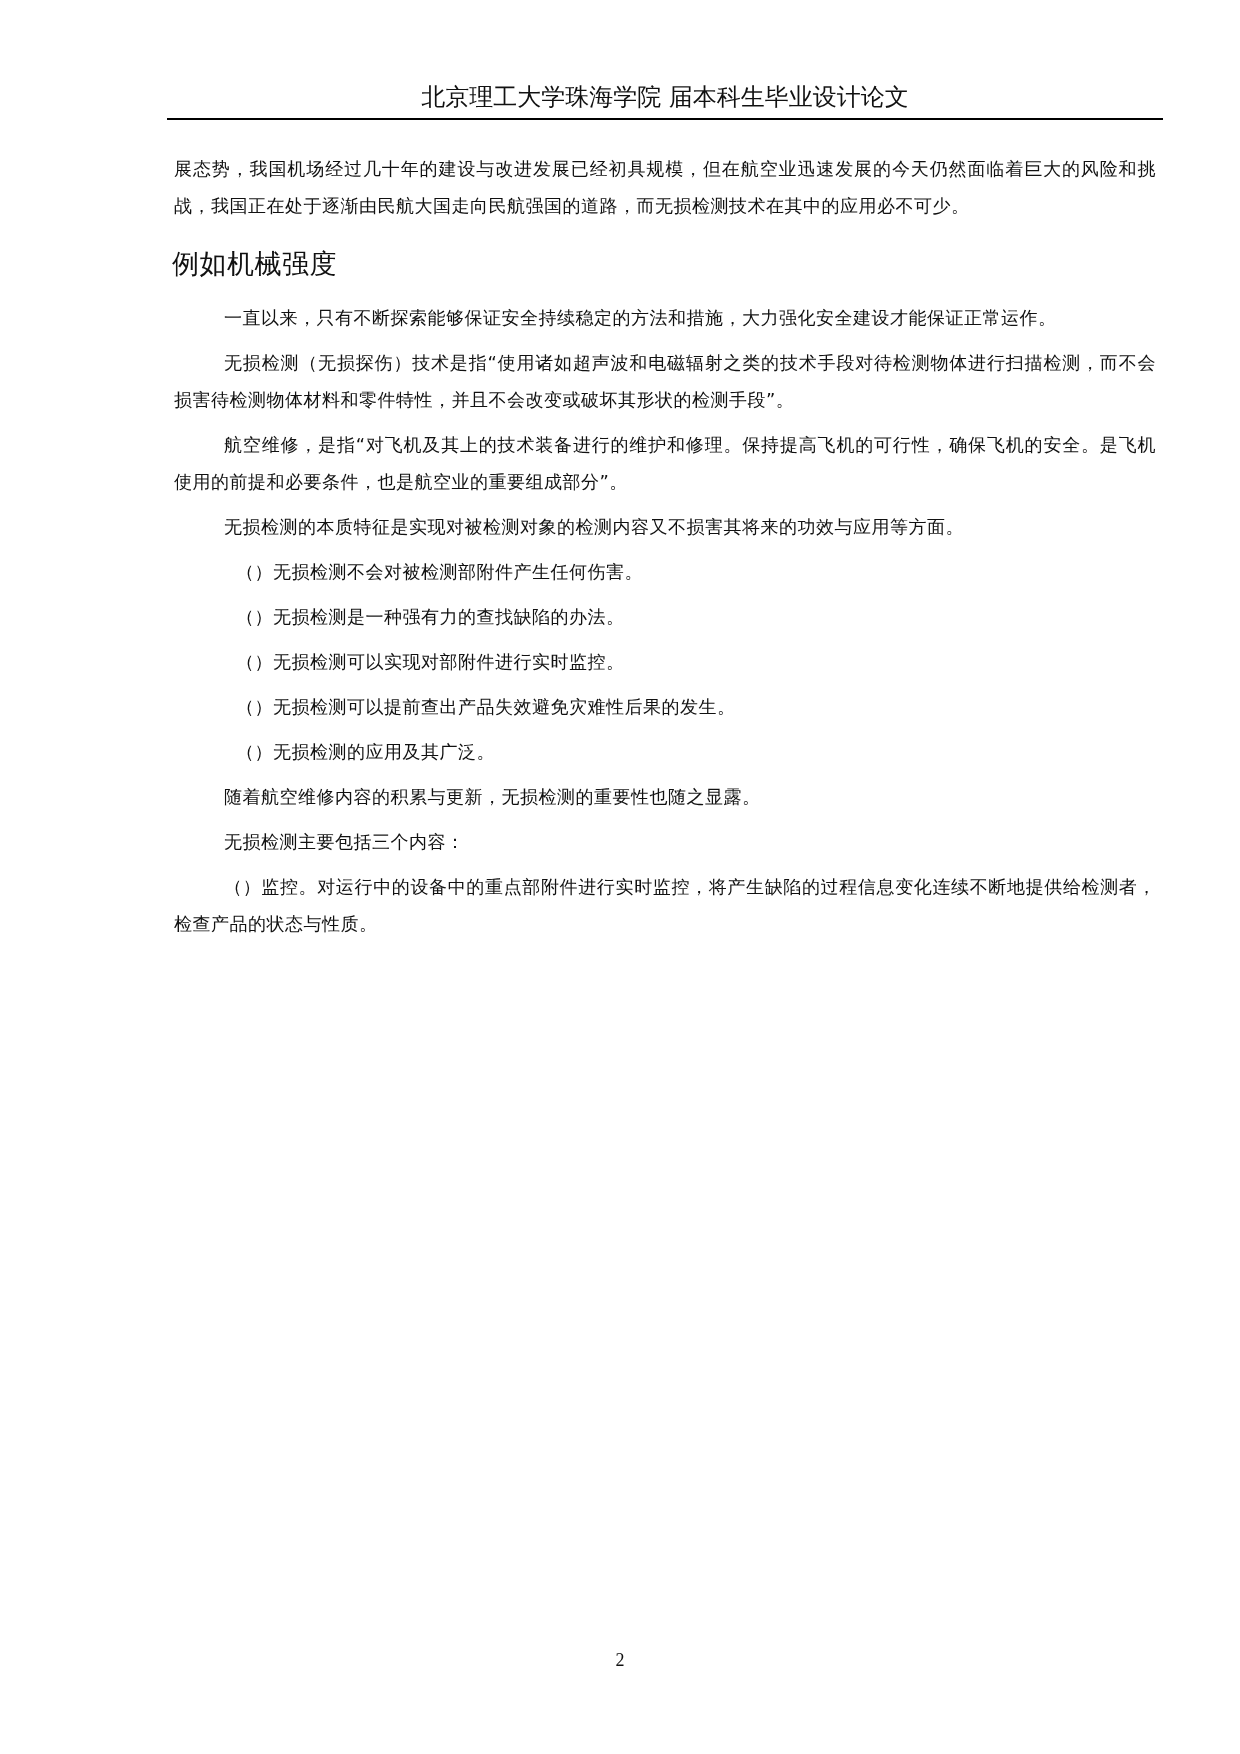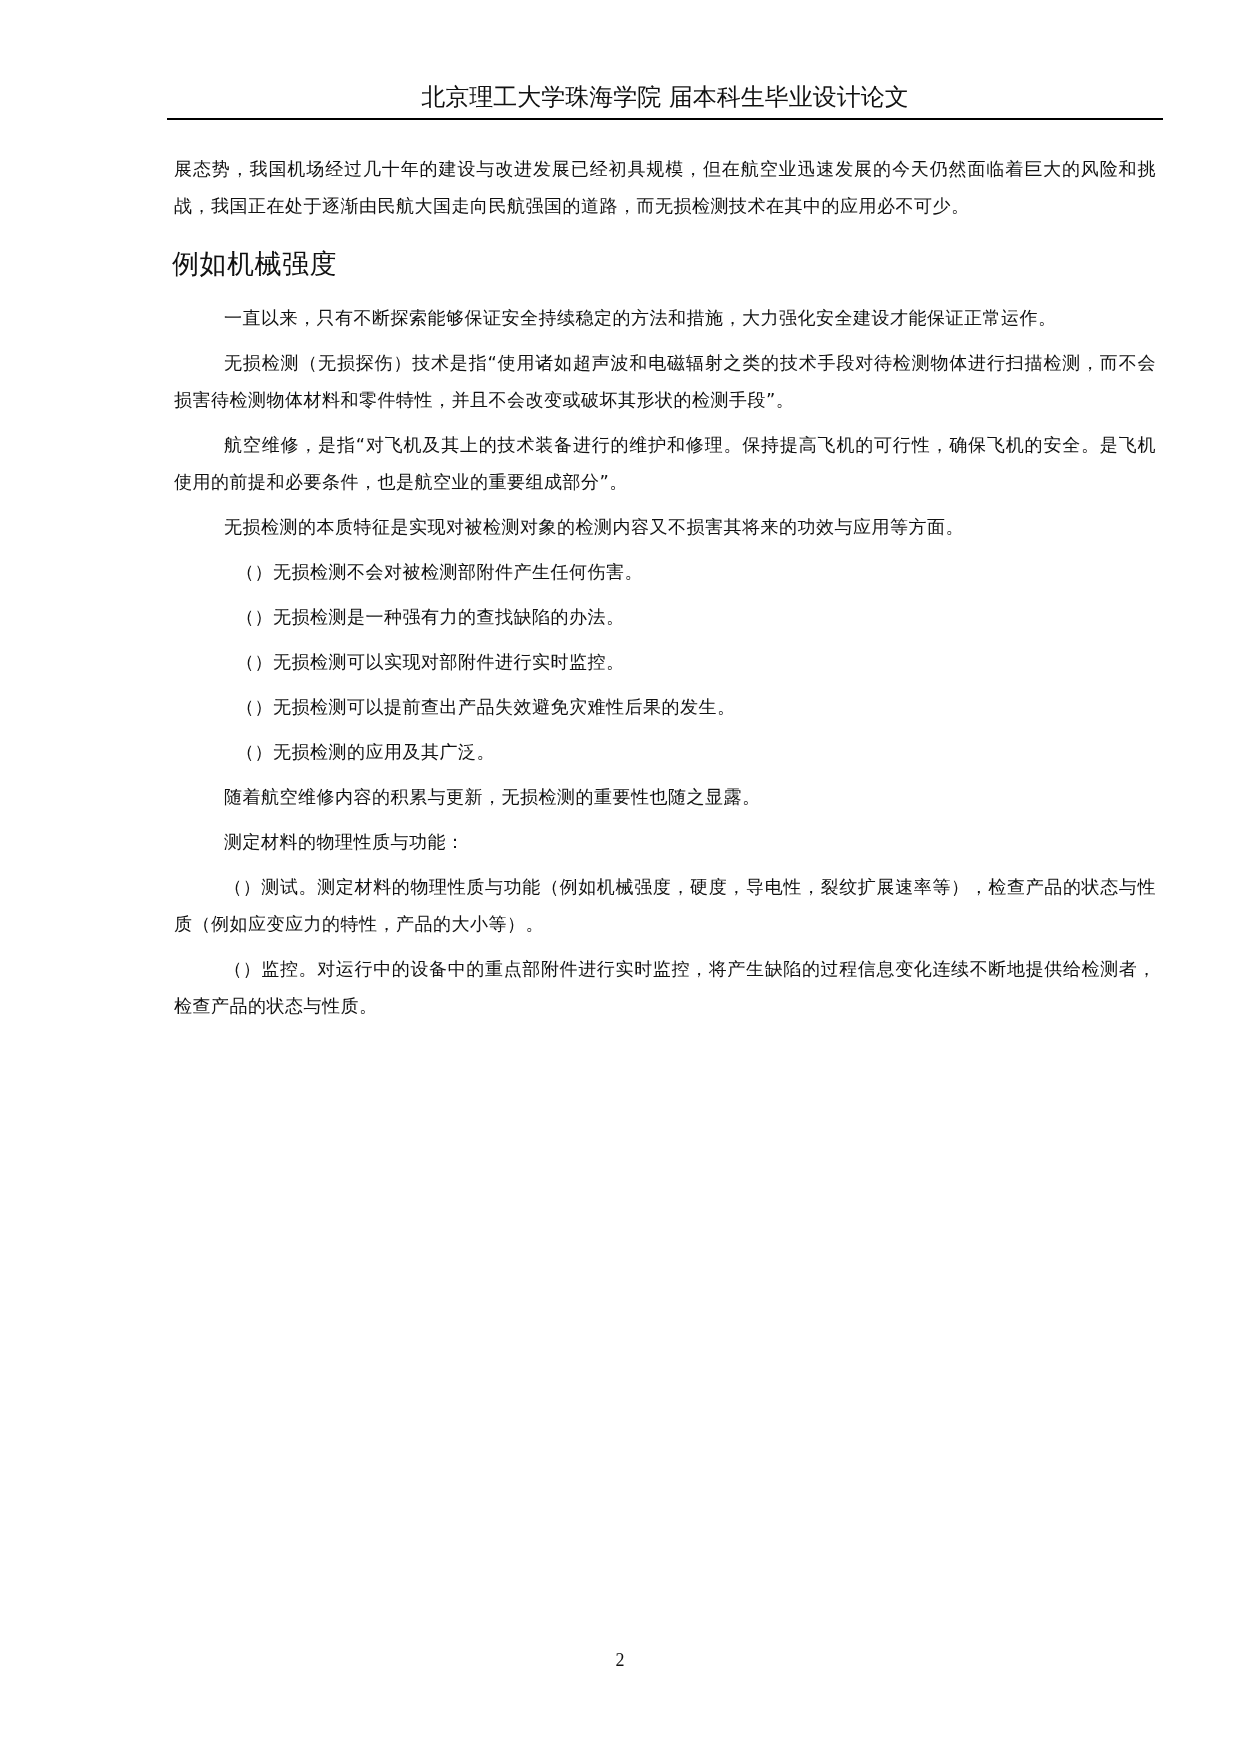--- a/index.html
+++ b/index.html
@@ -33,18 +33,17 @@
   <p class="indent">无损检测（无损探伤）技术是指“使用诸如超声波和电磁辐射之类的技术手段对待检测物体进行扫描检测，而不会损害待检测物体材料和零件特性，并且不会改变或破坏其形状的检测手段”。</p>
   <p class="indent">航空维修，是指“对飞机及其上的技术装备进行的维护和修理。保持提高飞机的可行性，确保飞机的安全。是飞机使用的前提和必要条件，也是航空业的重要组成部分”。</p>
 
   <p class="indent">无损检测的本质特征是实现对被检测对象的检测内容又不损害其将来的功效与应用等方面。</p>
   <p class="item">（）无损检测不会对被检测部附件产生任何伤害。</p>
   <p class="item">（）无损检测是一种强有力的查找缺陷的办法。</p>
   <p class="item">（）无损检测可以实现对部附件进行实时监控。</p>
   <p class="item">（）无损检测可以提前查出产品失效避免灾难性后果的发生。</p>
   <p class="item">（）无损检测的应用及其广泛。</p>
   <p class="indent">随着航空维修内容的积累与更新，无损检测的重要性也随之显露。</p>
-  <p class="indent">测定材料的物理性质与功能：</p>
-  <p class="indent">（）测试。测定材料的物理性质与功能（例如机械强度，硬度，导电性，裂纹扩展速率等），检查产品的状态与性质（例如应变应力的特性，产品的大小等）。</p>
+  <p class="indent">无损检测主要包括三个内容：</p>
   <p class="indent">（）监控。对运行中的设备中的重点部附件进行实时监控，将产生缺陷的过程信息变化连续不断地提供给检测者，检查产品的状态与性质。</p>
 </div>
 
 <div class="page-number">2</div>
 
 </body></html>

